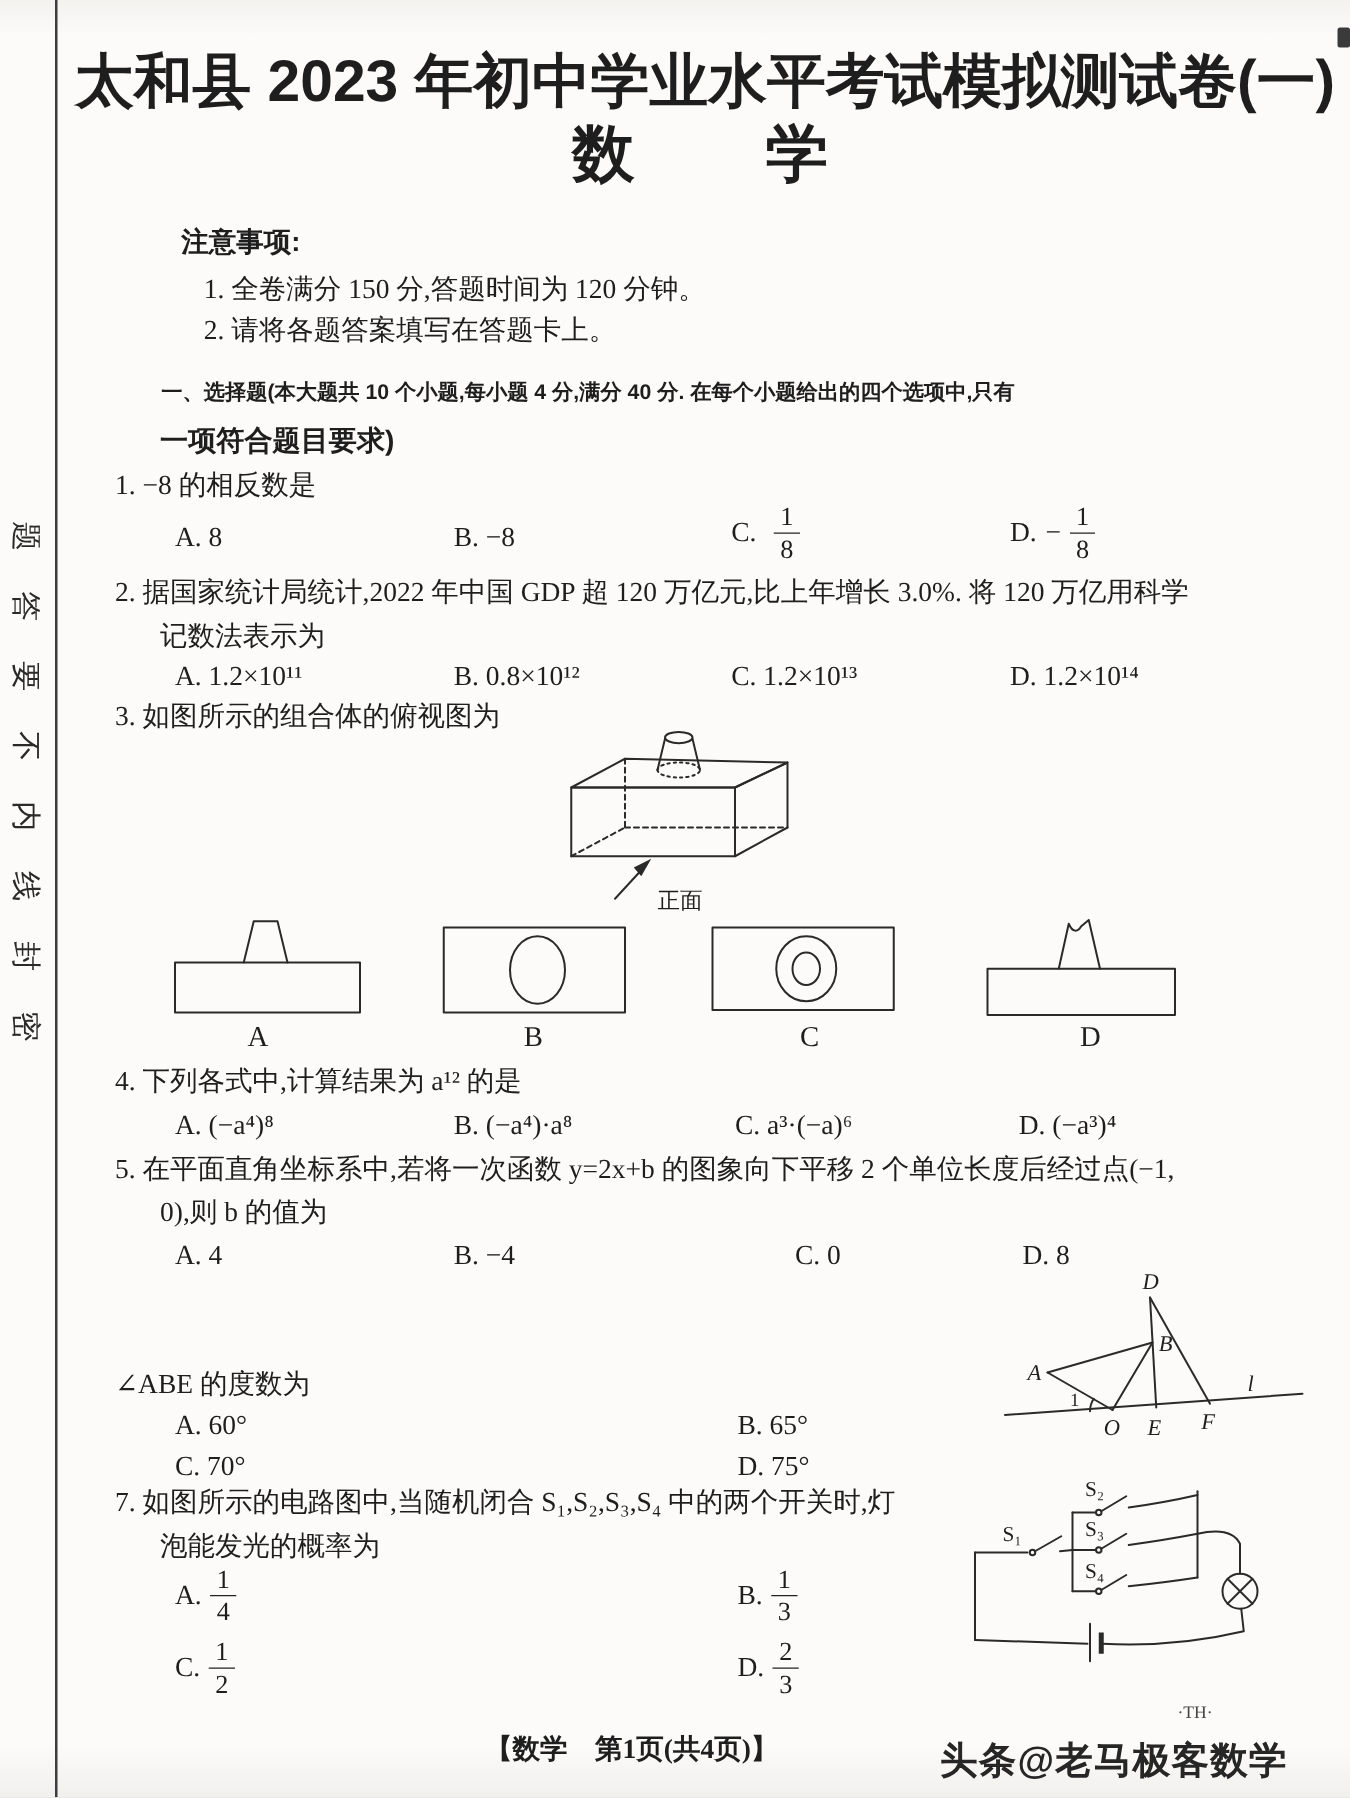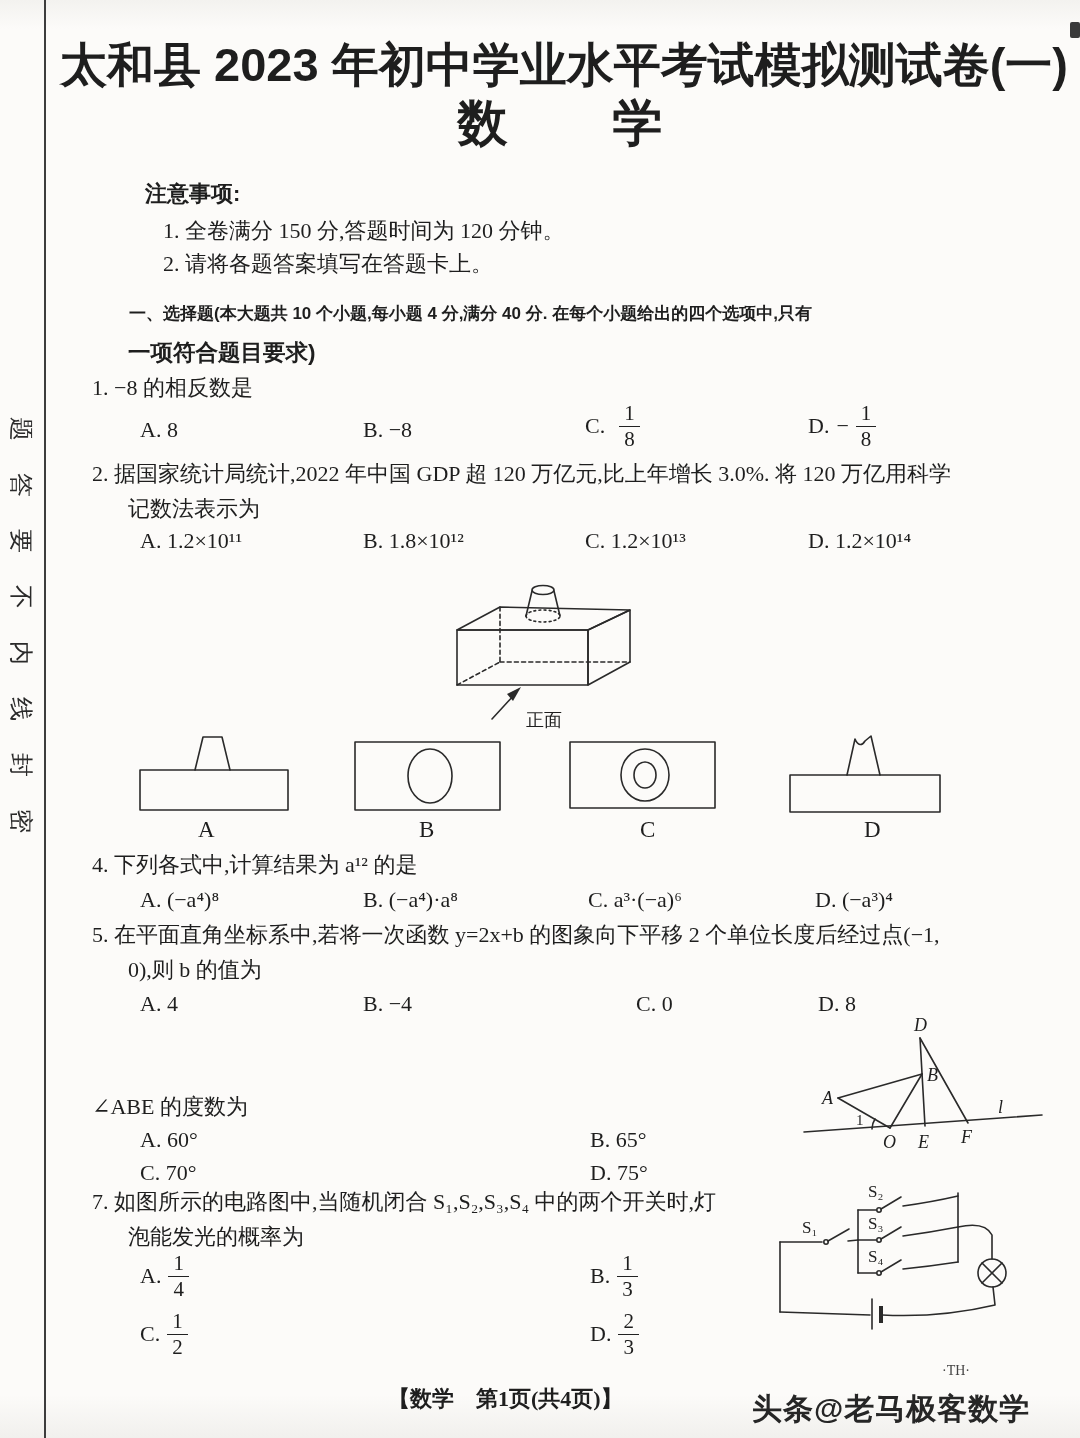--- a/index.html
+++ b/index.html
@@ -81,24 +81,25 @@
       <span>−</span>
       <span class="fr">
         <span class="n">1</span>
         <span class="d">8</span>
       </span>
   </div>
 
   <div class="t stem" style="left:92px;top:460px;">2. 据国家统计局统计,2022 年中国 GDP 超 120 万亿元,比上年增长 3.0%. 将 120 万亿用科学</div>
   <div class="t stem" style="left:128px;top:495px;">记数法表示为</div>
   <div class="t opt" style="left:140px;top:527px;">A. 1.2×10¹¹</div>
-  <div class="t opt" style="left:363px;top:527px;">B. 1.8×10¹²</div>
+  <div class="t opt" style="left:363px;top:527px;">B. 0.8×10¹²</div>
   <div class="t opt" style="left:585px;top:527px;">C. 1.2×10¹³</div>
   <div class="t opt" style="left:808px;top:527px;">D. 1.2×10¹⁴</div>
 
+  <div class="t stem" style="left:92px;top:559px;">3. 如图所示的组合体的俯视图为</div>
 
   <svg style="left:440px;top:576px;" width="270" height="158" viewBox="0 0 270 158">
     <g class="sk">
       <path d="M17,54 L60,31 L190,34 L148,54 Z"></path>
       <path d="M17,54 L148,54 L148,109 L17,109 Z"></path>
       <path d="M148,54 L190,34 L190,86 L148,109 Z"></path>
       <path class="sk-dash" d="M60,31 L60,86"></path>
       <path class="sk-dash" d="M60,86 L190,86"></path>
       <path class="sk-dash" d="M17,109 L60,86"></path>
     </g>

